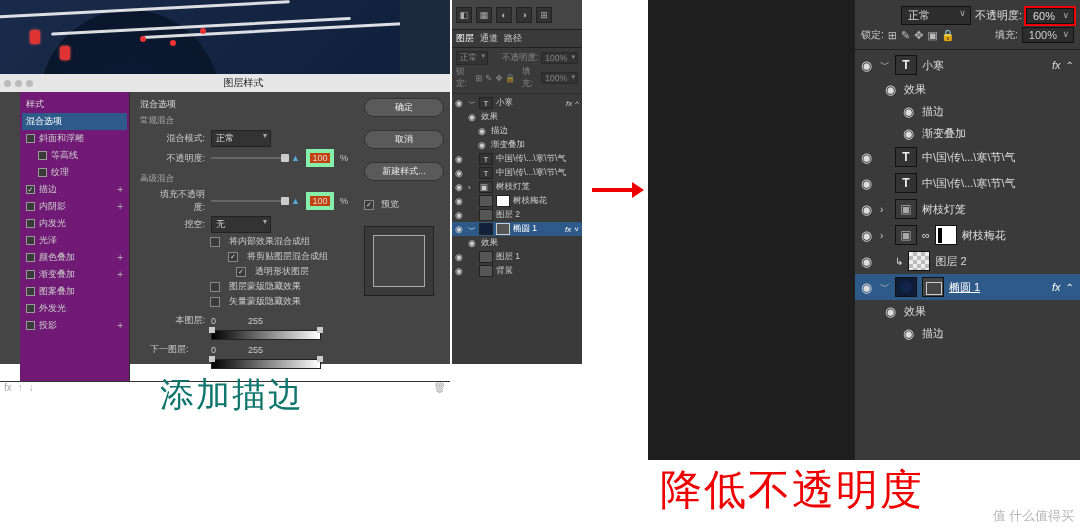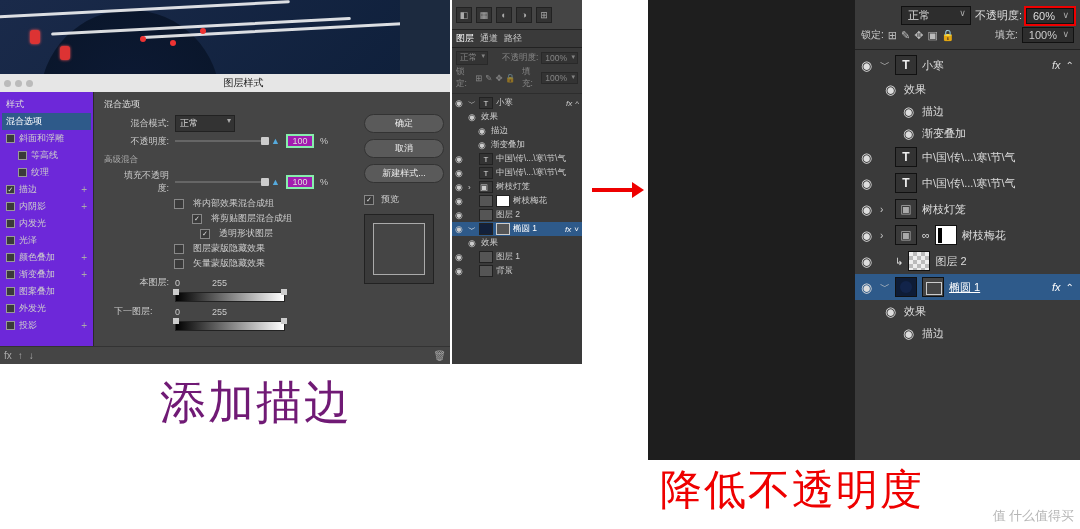--- a/index.html
+++ b/index.html
@@ -16,48 +16,48 @@
   .berry.b1{left:140px;top:36px;} .berry.b2{left:170px;top:40px;} .berry.b3{left:200px;top:28px;}
   .canvas-side { position:absolute; left:400px; top:0; width:50px; height:75px; background:#1c2a3f;}
   
   
   .dialog { position: absolute; left: 0; top: 74px; width: 450px; height: 290px; background: #454545; font-size: 9px; color: #ccc; display:flex; flex-direction:column;}
   .dialog-title { height: 18px; line-height: 18px; background: #e6e6e6; color: #222; display: flex; align-items: center; padding: 0 4px; }
   .dialog-title .dots { display:flex; gap:4px; margin-right:8px;}
   .dialog-title .dot { width:7px; height:7px; border-radius:50%; background:#bbb;}
   .dialog-title span.t { flex:1; text-align:center; font-size:10px; }
   .dialog-body { flex:1; display:flex; }
-  .styles-col { width: 94px; background: #6d28d9; border-right: 1px solid #2a2a2a; padding:4px 2px;}
+  .styles-col { width: 110px; background: #701a75; border-right: 1px solid #2a2a2a; padding:4px 2px;margin-left:20px;}
   .styles-col .hdr { font-size:9px; padding:2px 4px; color:#ddd;}
   .style-row { display:flex; align-items:center; padding:2px 4px; gap:4px; font-size:9px;}
   .style-row.sel { background:#2e5a8a; color:#fff;}
   .style-row .cb { width:9px; height:9px; border:1px solid #999; background:#3a3a3a; display:flex; align-items:center; justify-content:center; font-size:7px; color:#ddd;}
   .style-row .plus { margin-left:auto; color:#aaa; font-size:10px;}
   .styles-foot { height:18px; display:flex; align-items:center; padding:0 4px; gap:6px; color:#aaa; font-size:10px; border-top:1px solid #333;}
   
   .center-col { flex:1; padding:6px 10px; font-size:9px; overflow:hidden;}
   .sect { font-size:9px; color:#ddd; margin-bottom:4px;}
   .group { margin-bottom:6px;}
   .sub { font-size:8.5px; color:#aaa; margin-bottom:3px;}
   .frow { display:flex; align-items:center; gap:6px; margin:2px 0 2px 10px; font-size:9px;}
   .frow label { width:55px; text-align:right; color:#ccc;}
   .sel-box { background:#333; border:1px solid #222; padding:1px 14px 1px 4px; color:#ddd; position:relative; min-width:60px; font-size:9px;}
   .sel-box::after{content:"▾"; position:absolute; right:3px; top:0; font-size:8px; color:#aaa;}
   .slider { flex:1; height:2px; background:#666; position:relative; max-width:90px;}
   .slider .thumb { position:absolute; top:-3px; width:8px; height:8px; background:#ccc; border-radius:1px;}
-  .num-in { width:28px; background:#a21caf; border:2px solid #86efac; color:#ddd; text-align:center; font-size:9px; padding:0 1px;}
+  .num-in { width:28px; background:#c2410c; border:4px solid #86efac; color:#ddd; text-align:center; font-size:9px; padding:0 1px;}
   .ck { width:10px; height:10px; border:1px solid #888; background:#3a3a3a; display:inline-flex; align-items:center; justify-content:center; font-size:7px; color:#ddd; margin-right:3px;}
   .chan { display:flex; align-items:center; gap:3px; margin-right:6px;}
   .grad-row { display:flex; align-items:center; gap:6px; margin:3px 0 0 10px;}
   .grad-bar { flex:1; max-width:110px; height:10px; border:1px solid #222; position:relative;}
   .grad-bar.bw { background:linear-gradient(to right,#000,#fff);}
   .grad-bar .stop{position:absolute; top:-4px; width:6px; height:6px; background:#ccc;}
   .grad-bar .stop.r{right:-3px;} .grad-bar .stop.l{left:-3px;}
   
-  .right-col { width: 92px; padding:22px 6px; display:flex; flex-direction:column; gap:6px; align-items:stretch;}
+  .right-col { width: 92px; padding:6px 6px; display:flex; flex-direction:column; gap:13px; align-items:stretch;}
   .btn { background:#5a5a5a; border:1px solid #333; border-radius:10px; color:#eee; font-size:9px; text-align:center; padding:2px 4px;}
   .prev-row{ display:flex; align-items:center; gap:4px; margin-top:4px; font-size:9px;}
   .preview-box { margin-top:2px; width:70px; height:70px; background:#3a3a3a; border:1px solid #222; display:flex; align-items:center; justify-content:center;}
   .preview-box .inner{width:52px;height:52px;background:#454545; border:1px solid #aaa;}
   
   
   .mini-panel { position:absolute; left:452px; top:0; width:130px; height:364px; background:#3a3a3a; color:#ccc; font-size:9px;}
   .mini-tool { height:30px; background:#454545; border-bottom:1px solid #222; display:flex; gap:4px; align-items:center; padding:0 4px;}
   .tool-i { width:16px; height:16px; background:#333; border:1px solid #222; font-size:9px; display:flex; align-items:center; justify-content:center; color:#aaa;}
   .mini-tabs { display:flex; gap:6px; padding:2px 4px; font-size:9px; border-bottom:1px solid #222;}
@@ -74,21 +74,21 @@
   .thumb-s { width:14px; height:12px; background:#555; border:1px solid #222;}
   .thumb-s.t{background:#333; color:#ddd; display:flex;align-items:center;justify-content:center; font-size:8px;}
   .thumb-s.dark{background:#12203a;}
   .thumb-s.mask{background:#fff;}
   .fx{margin-left:auto; font-size:8px; font-style:italic;}
   .car{font-size:8px;}
   .fold{width:8px; font-size:8px;}
   .ind1{padding-left:16px;} .ind2{padding-left:26px;}
   
   
-  .anno1 { position:absolute; left:160px; top:372px; font-size:46px; color:#701a75; font-family:"SimSun","STSong",serif; letter-spacing:2px;}
+  .anno1 { position:absolute; left:160px; top:372px; font-size:34px; color:#0f766e; font-family:"SimSun","STSong",serif; letter-spacing:2px;}
   .arrow { position:absolute; left:592px; top:172px; color:#e00; font-size:28px; font-weight:bold;}
   .arrow .line{display:inline-block; width:40px; height:4px; background:#e00; vertical-align:middle;}
   .arrow .head{display:inline-block; width:0;height:0; border-left:12px solid #e00; border-top:8px solid transparent; border-bottom:8px solid transparent; vertical-align:middle;}
   
   
   .right-wrap { position:absolute; left:648px; top:0; width:432px; height:460px; background:#1e1e1e;}
   .rp { position:absolute; right:0; top:0; width:225px; height:460px; background:#3a3a3a; color:#ddd; font-size:11px;}
   .rp-opts { padding:4px 6px; border-bottom:1px solid #222;}
   .rp-opts .r{display:flex; align-items:center; gap:4px; margin:2px 0; justify-content:flex-end;}
   .rp-sel { background:#2d2d2d; border:1px solid #111; padding:1px 16px 1px 6px; position:relative; font-size:11px;}
@@ -200,20 +200,21 @@
             <span class="cb"></span>
             <span>投影</span>
             <span class="plus">+</span>
           </div>
         <div style="flex:1"></div>
       </div>
 
       <div class="center-col">
         <div class="sect">混合选项</div>
         <div class="group">
+          <div class="sub">常规混合</div>
           <div class="frow">
               <label>混合模式:</label>
               <div class="sel-box">正常</div>
             </div>
           <div class="frow">
               <label>不透明度:</label>
               <div class="slider">
                 <div class="thumb" style="right:-4px;"></div>
               </div>
               <span style="color:#5ad">▲</span>
@@ -224,20 +225,24 @@
         <div class="group">
           <div class="sub">高级混合</div>
           <div class="frow">
               <label>填充不透明度:</label>
               <div class="slider">
                 <div class="thumb" style="right:-4px;"></div>
               </div>
               <span style="color:#5ad">▲</span>
               <input class="num-in" value="100" style="">
               <span>%</span>
+            </div>
+          <div class="frow">
+              <label>挖空:</label>
+              <div class="sel-box">无</div>
             </div>
           <div class="frow" style="margin-left:70px;">
               <span class="ck"></span>
               <span>将内部效果混合成组</span>
             </div>
           <div class="frow" style="margin-left:88px;">
               <span class="ck">✓</span>
               <span>将剪贴图层混合成组</span>
             </div>
           <div class="frow" style="margin-left:96px;">

